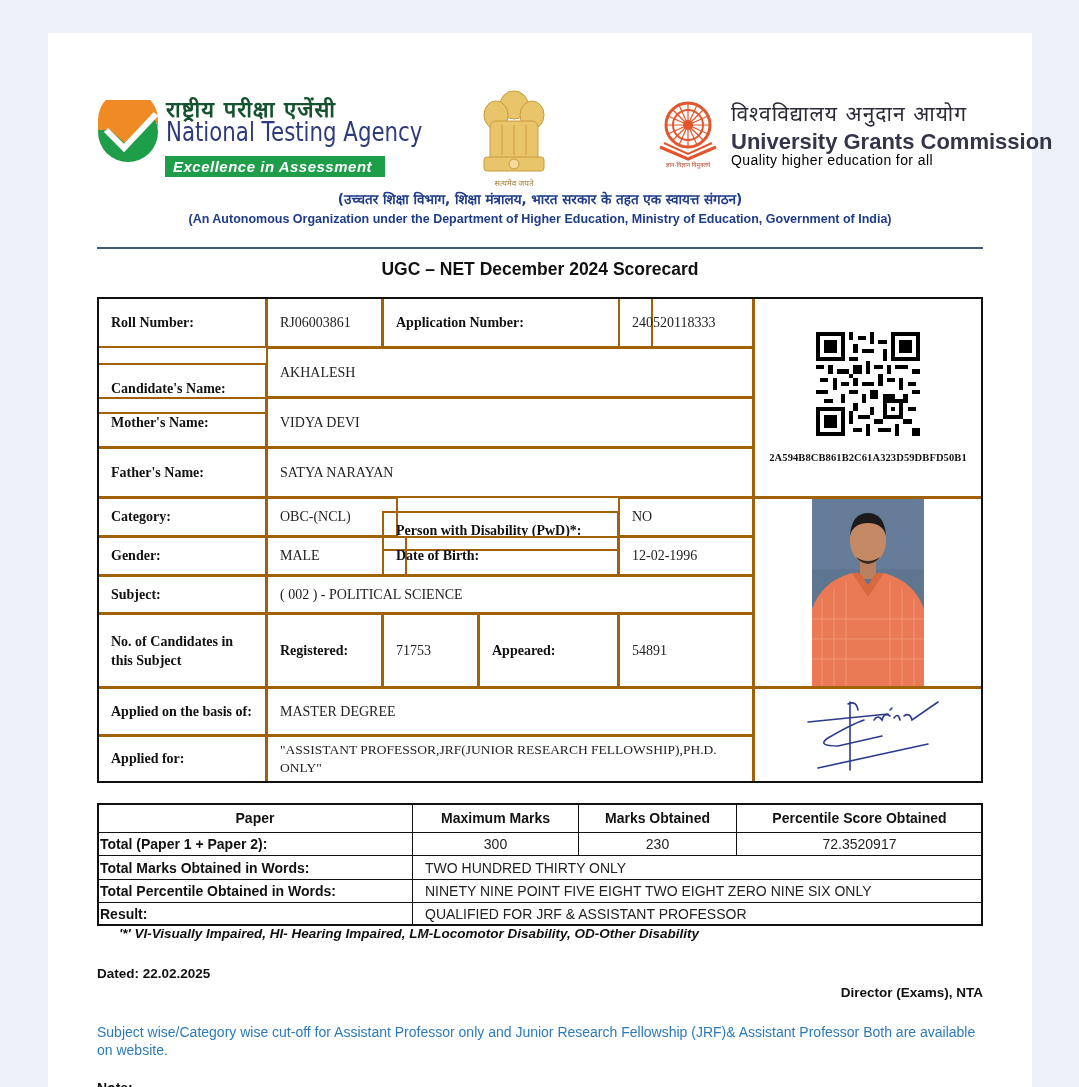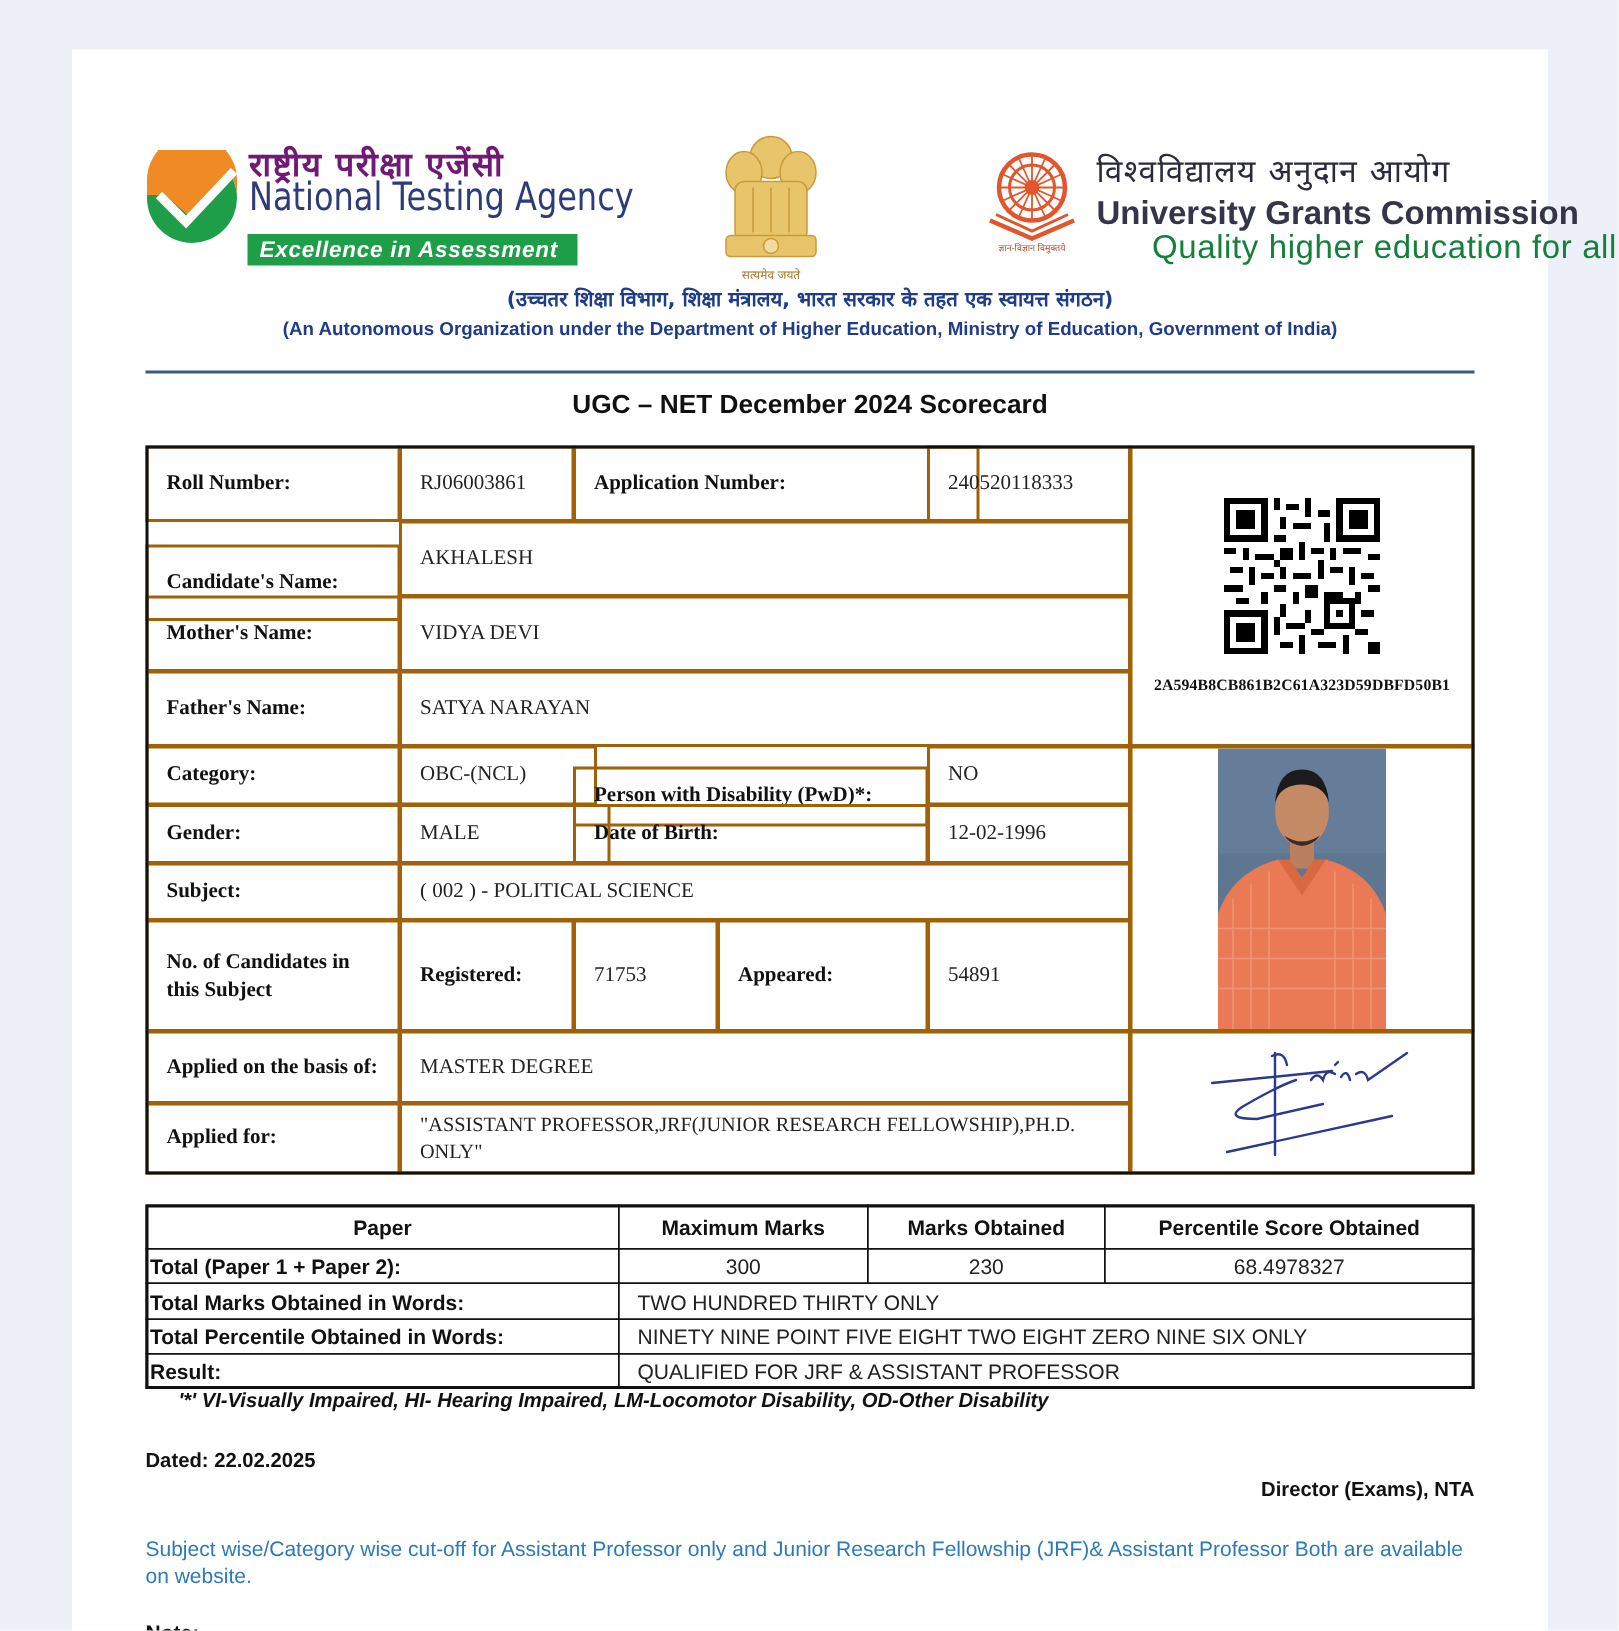--- a/index.html
+++ b/index.html
@@ -11,32 +11,32 @@
     position:relative;
   }
   .page {
     position:absolute; left:48px; top:33px; width:984px; height:1100px;
     background:#ffffff;
   }
   .abs { position:absolute; }
 
   
   .nta-logo { left:48px; top:67px; width:64px; height:64px; }
-  .nta-hi { left:118px; top:60px; font-size:22px; font-weight:bold; color:#701a75; letter-spacing:1px; font-family:"DejaVu Sans", sans-serif; }
+  .nta-hi { left:118px; top:60px; font-size:22px; font-weight:bold; color:#14532d; letter-spacing:1px; font-family:"DejaVu Sans", sans-serif; }
   .nta-en { left:118px; top:84px; font-size:26px; color:#2d3b7a; font-family:"DejaVu Sans", sans-serif; transform:scaleX(0.82); transform-origin:left top; white-space:nowrap; }
   .nta-tag { left:117px; top:123px; width:220px; height:21px; background:#1f9e4a; color:#fff; font-weight:bold; font-style:italic; font-size:15px; line-height:21px; padding-left:8px; box-sizing:border-box; letter-spacing:0.5px; }
 
   .emblem { left:426px; top:52px; width:80px; height:104px; }
   .emblem-motto { left:431px; top:144px; width:70px; text-align:center; font-size:8px; color:#a07a30; }
 
   .ugc-logo { left:606px; top:64px; width:68px; height:72px; }
   .ugc-logo-text { left:606px; top:128px; width:68px; text-align:center; font-size:6px; color:#b5482a; }
   .ugc-hi { left:683px; top:66px; font-size:21px; color:#2a2a3a; font-family:"DejaVu Serif", serif; letter-spacing:1px; white-space:nowrap; }
   .ugc-en { left:683px; top:96px; font-size:22px; font-weight:bold; color:#34344a; white-space:nowrap; }
-  .ugc-tag { left:720px; top:119px; font-size:22px; color:#15803d; white-space:nowrap; letter-spacing:0.4px; }
+  .ugc-tag { left:683px; top:119px; font-size:14px; color:#000000; white-space:nowrap; letter-spacing:0.4px; }
 
   .sub-hi { left:0; width:984px; top:157px; text-align:center; font-size:13.5px; font-weight:bold; color:#1f3c88; font-family:"DejaVu Sans", sans-serif; }
   .sub-en { left:0; width:984px; top:179px; text-align:center; font-size:12.5px; font-weight:bold; color:#1f3c88; }
   .rule { left:49px; top:214px; width:886px; height:2px; background:#3d5a7a; }
   .title { left:0; width:984px; top:226px; text-align:center; font-size:17.5px; font-weight:bold; color:#111; }
 
   
   .grid { left:49px; top:264px; width:886px; height:486px; }
   .cell {
     position:absolute; box-sizing:border-box;
@@ -284,21 +284,21 @@
 
   <div class="abs score">
     <div class="scell center lbl" style="left:0;top:0;width:316px;height:30px">Paper</div>
     <div class="scell center lbl" style="left:315px;top:0;width:167px;height:30px">Maximum Marks</div>
     <div class="scell center lbl" style="left:481px;top:0;width:159px;height:30px">Marks Obtained</div>
     <div class="scell center lbl" style="left:639px;top:0;width:247px;height:30px">Percentile Score Obtained</div>
 
     <div class="scell lbl" style="left:0;top:29px;width:316px;height:24px;padding-left:2px">Total (Paper 1 + Paper 2):</div>
     <div class="scell center val" style="left:315px;top:29px;width:167px;height:24px">300</div>
     <div class="scell center val" style="left:481px;top:29px;width:159px;height:24px">230</div>
-    <div class="scell center val" style="left:639px;top:29px;width:247px;height:24px">68.4978327</div>
+    <div class="scell center val" style="left:639px;top:29px;width:247px;height:24px">72.3520917</div>
 
     <div class="scell lbl" style="left:0;top:52px;width:316px;height:25px;padding-left:2px">Total Marks Obtained in Words:</div>
     <div class="scell val" style="left:315px;top:52px;width:571px;height:25px">TWO HUNDRED THIRTY ONLY</div>
 
     <div class="scell lbl" style="left:0;top:76px;width:316px;height:24px;padding-left:2px">Total Percentile Obtained in Words:</div>
     <div class="scell val" style="left:315px;top:76px;width:571px;height:24px">NINETY NINE POINT FIVE EIGHT TWO EIGHT ZERO NINE SIX ONLY</div>
 
     <div class="scell lbl" style="left:0;top:99px;width:316px;height:24px;padding-left:2px">Result:</div>
     <div class="scell val" style="left:315px;top:99px;width:571px;height:24px">QUALIFIED FOR JRF &amp; ASSISTANT PROFESSOR</div>
 

